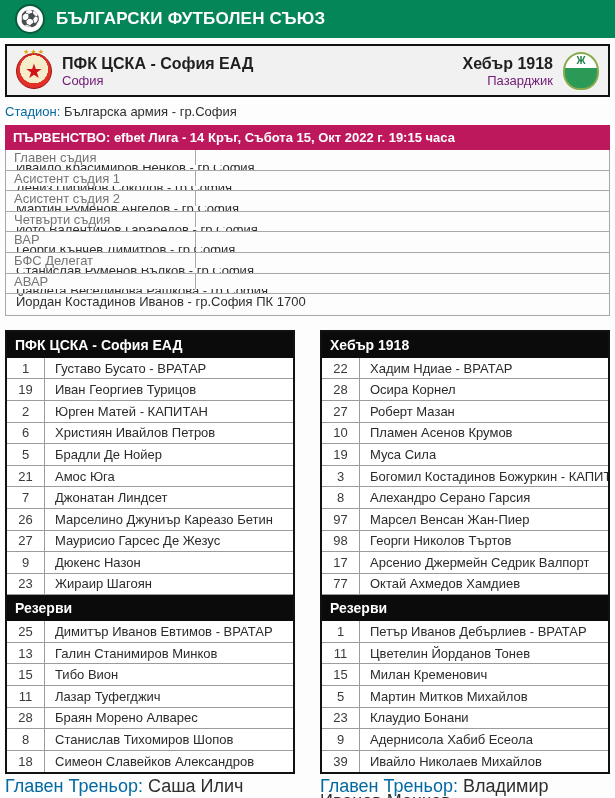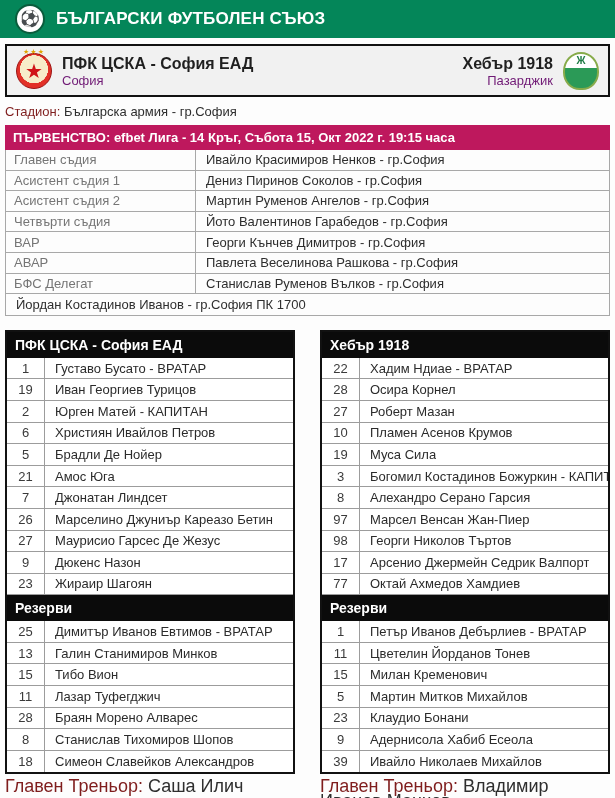--- a/index.html
+++ b/index.html
@@ -48,33 +48,33 @@
     background: linear-gradient(180deg, #ffffff 0 40%, #2b9a57 40%);
     border: 2px solid #87ab4a; position: relative; flex: 0 0 auto;
   }
   .hebar-logo .glyph {
     position: absolute; top: 1px; left: 0; width: 100%; text-align: center;
     font-size: 10px; font-weight: bold; color: #1e7a44; line-height: 12px;
   }
 
   
   .stadium-line { margin: 7px 5px 6px; font-size: 13px; line-height: 15px; }
-  .lbl { color: #7f1d1d; }
+  .lbl { color: #0369a1; }
   .val { color: #2e2e2e; font-weight: 500; }
 
   
   .black-bar {
     margin: 0 5px; height: 25px; background: #be185d; color: #fff;
     font-size: 13px; font-weight: bold; line-height: 25px; padding-left: 8px;
     white-space: nowrap; overflow: hidden;
   }
 
   
   .officials { margin: 0 5px; border: 1px solid #a8a8a8; border-top: none; }
-  .o-row { height: 20.6px; display: flex; align-items: stretch; border-bottom: 1px solid #a8a8a8; font-size: 13px; }
+  .o-row { height: 20.6px; display: flex; align-items: stretch; border-bottom: 1px solid #a8a8a8; font-size: 13px; flex-direction: column; }
   .o-row:last-child { border-bottom: none; }
   .o-label { width: 190px; flex: 0 0 auto; padding-left: 8px; color: #757575; border-right: 1px solid #a8a8a8; display: flex; align-items: center; }
   .o-value { padding-left: 10px; color: #2e2e2e; font-weight: 400; display: flex; align-items: center; white-space: nowrap; overflow: hidden; }
 
   
   .lineups { margin: 14px 5px 0; display: flex; justify-content: space-between; }
   .lineup { width: 290px; border: 2px solid #111; background: #fff; }
   .l-header {
     height: 26px; background: #0b0b0b; color: #fff;
     font-size: 14px; font-weight: bold; line-height: 26px; padding-left: 8px;
@@ -151,27 +151,27 @@
         <div class="o-label">Четвърти съдия</div>
         <div class="o-value">Йото Валентинов Гарабедов - гр.София</div>
       </div>
 
       <div class="o-row">
         <div class="o-label">ВАР</div>
         <div class="o-value">Георги Кънчев Димитров - гр.София</div>
       </div>
 
       <div class="o-row">
+        <div class="o-label">БФС Делегат</div>
+        <div class="o-value">Станислав Руменов Вълков - гр.София</div>
+      </div>
+
+      <div class="o-row">
         <div class="o-label">АВАР</div>
         <div class="o-value">Павлета Веселинова Рашкова - гр.София</div>
-      </div>
-
-      <div class="o-row">
-        <div class="o-label">БФС Делегат</div>
-        <div class="o-value">Станислав Руменов Вълков - гр.София</div>
       </div>
 
       <div class="o-row">
         <div class="o-value">Йордан Костадинов Иванов - гр.София ПК 1700</div>
       </div>
     </div>
 
   <div class="lineups">
 
     <div class="lineup">

